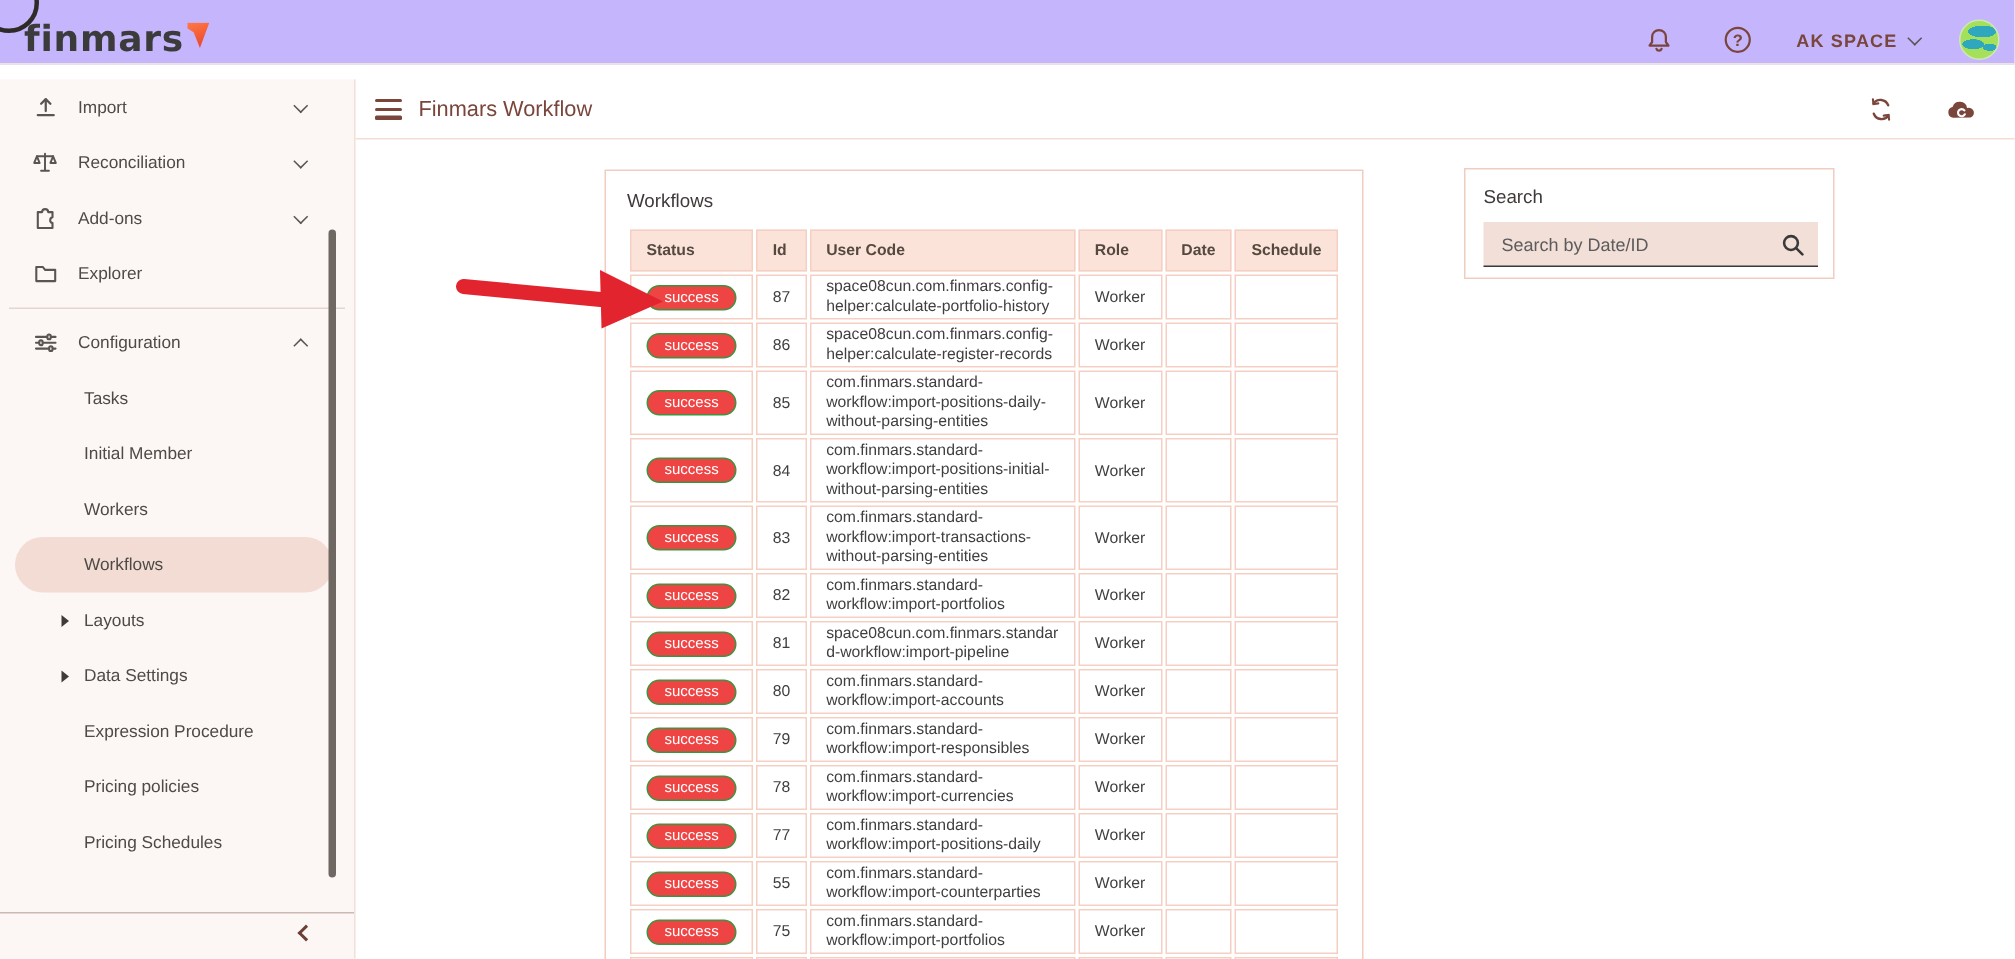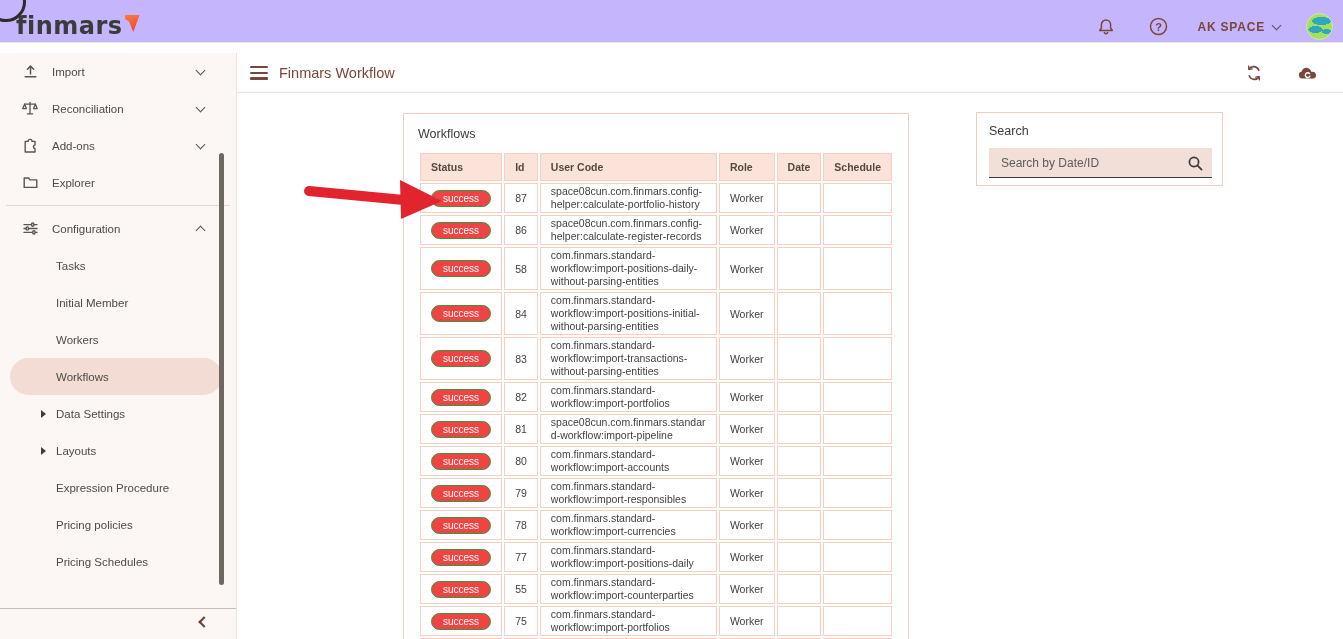--- a/index.html
+++ b/index.html
@@ -202,25 +202,25 @@
       </div>
       <div class="sub-item">
         <span class="s-label">Workers</span>
       </div>
       <div class="sub-item selected">
         <span class="pill"></span>
         <span class="s-label">Workflows</span>
       </div>
       <div class="sub-item">
         <span class="expander"></span>
+        <span class="s-label">Layouts</span>
+      </div>
+      <div class="sub-item">
+        <span class="expander"></span>
         <span class="s-label">Data Settings</span>
-      </div>
-      <div class="sub-item">
-        <span class="expander"></span>
-        <span class="s-label">Layouts</span>
       </div>
       <div class="sub-item">
         <span class="s-label">Expression Procedure</span>
       </div>
       <div class="sub-item">
         <span class="s-label">Pricing policies</span>
       </div>
       <div class="sub-item">
         <span class="s-label">Pricing Schedules</span>
       </div>
@@ -284,21 +284,21 @@
             <tr>
               <td class="cell-status" style="width: 72px;"><span class="badge-success">success</span></td>
               <td class="cell-id" style="width: 32px;">86</td>
               <td class="cell-usercode" style="width: 209px;">space08cun.com.finmars.config-helper:calculate-register-records</td>
               <td class="cell-role" style="width: 53px;">Worker</td>
               <td class="cell-date" style="width: 38px;"></td>
               <td class="cell-schedule" style="width: 55px;"></td>
             </tr>
             <tr>
               <td class="cell-status" style="width: 72px;"><span class="badge-success">success</span></td>
-              <td class="cell-id" style="width: 32px;">58</td>
+              <td class="cell-id" style="width: 32px;">85</td>
               <td class="cell-usercode" style="width: 209px;">com.finmars.standard-workflow:import-positions-daily-without-parsing-entities</td>
               <td class="cell-role" style="width: 53px;">Worker</td>
               <td class="cell-date" style="width: 38px;"></td>
               <td class="cell-schedule" style="width: 55px;"></td>
             </tr>
             <tr>
               <td class="cell-status" style="width: 72px;"><span class="badge-success">success</span></td>
               <td class="cell-id" style="width: 32px;">84</td>
               <td class="cell-usercode" style="width: 209px;">com.finmars.standard-workflow:import-positions-initial-without-parsing-entities</td>
               <td class="cell-role" style="width: 53px;">Worker</td>

